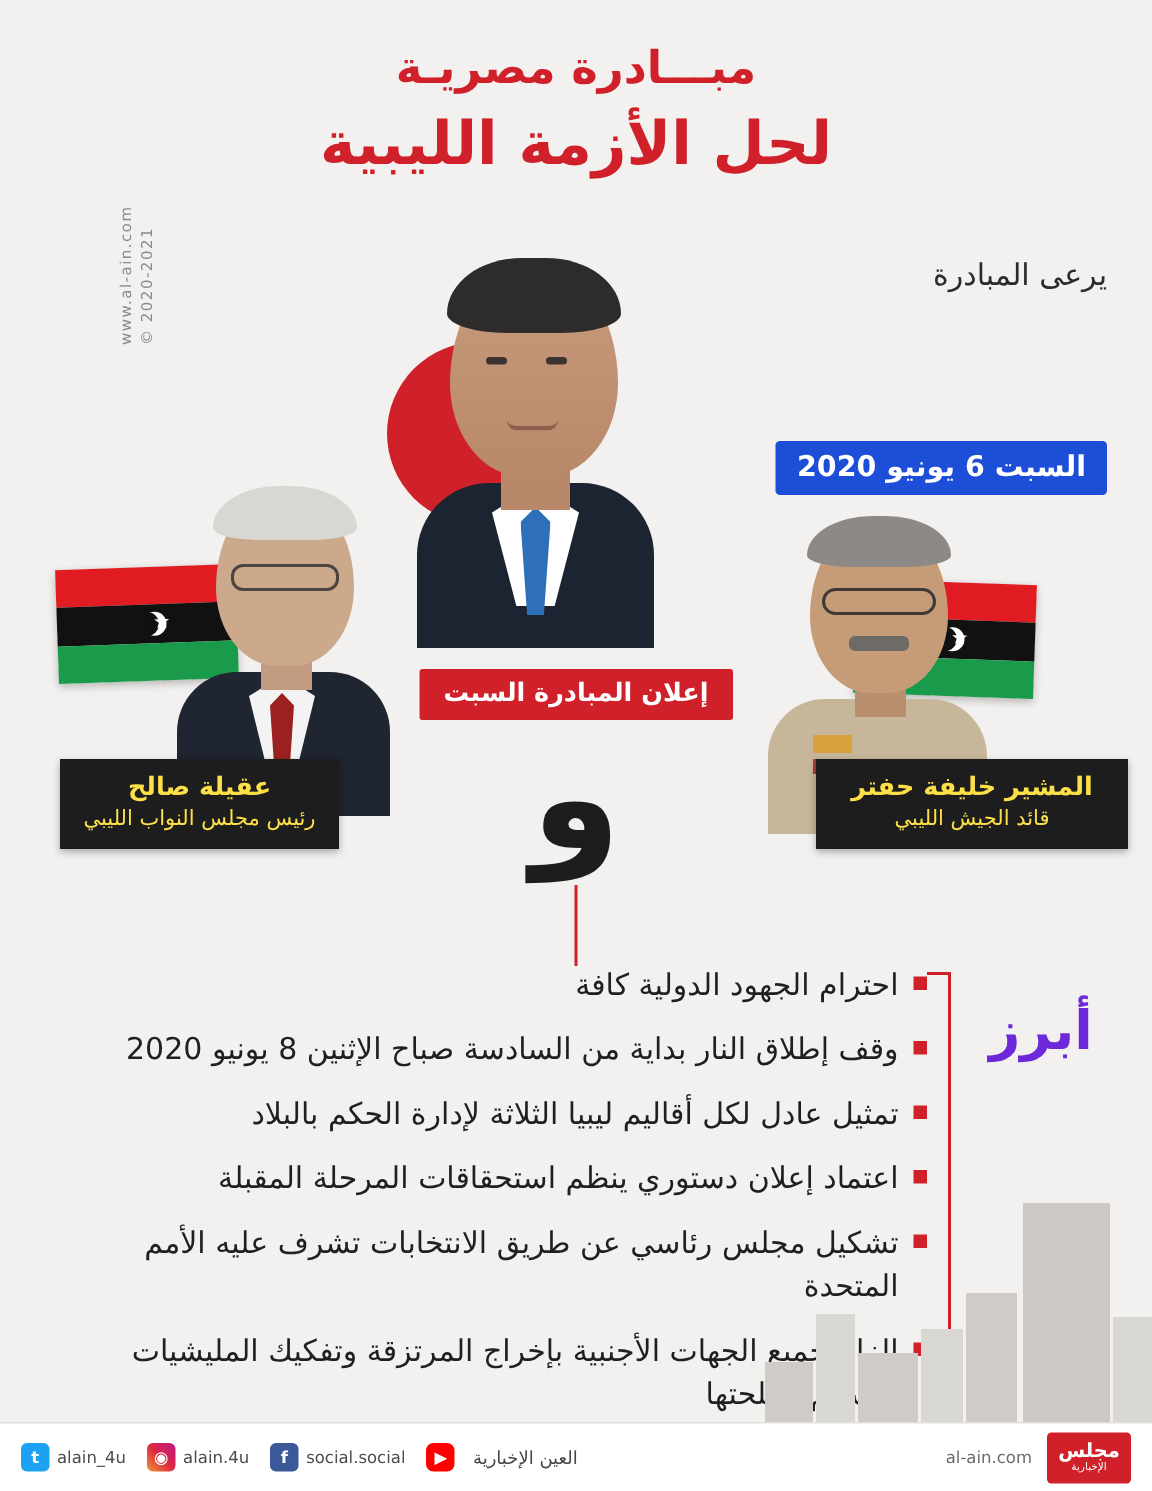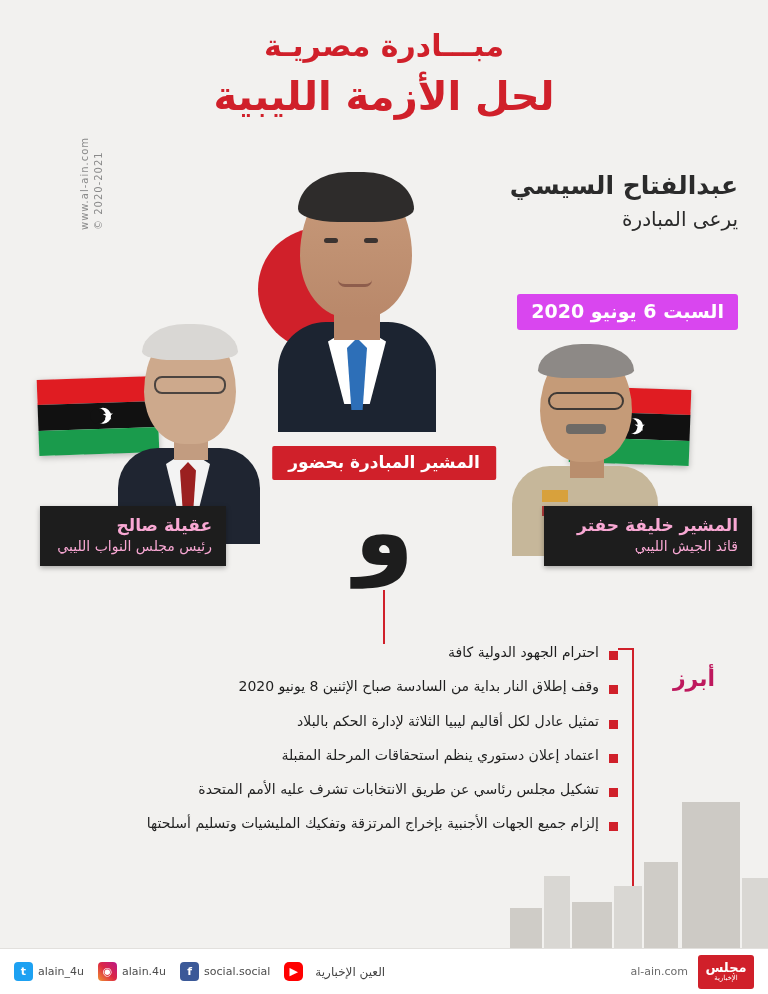--- a/index.html
+++ b/index.html
@@ -133,21 +133,21 @@
     text-align: right;
     color: #2b2b2b;
   }
   .sisi-text .l1 { font-size: 22px; line-height: 1.5; }
   .sisi-text .l2 { font-size: 25px; font-weight: bold; line-height: 1.45; }
   .sisi-text .l3 { font-size: 20px; line-height: 1.5; text-align: right; }
   .date-badge {
     position: absolute;
     right: 30px;
     top: 294px;
-    background: #d946ef;
+    background: #1d4ed8;
     color: #fff;
     font-size: 19px;
     font-weight: bold;
     padding: 6px 14px 8px 14px;
     border-radius: 3px;
   }
 
   
   .flag {
     position: absolute;
@@ -273,23 +273,23 @@
   }
   .haftar-photo .medal2 {
     position: absolute; left: 34px; top: 158px;
     width: 20px; height: 10px; background: #b03a3a;
   }
 
   
   .name-label {
     position: absolute;
     background: #1d1d1d;
-    color: #f9a8d4;
+    color: #fde047;
     padding: 8px 14px 10px 14px;
-    text-align: right;
+    text-align: center;
     line-height: 1.35;
     box-shadow: 0 2px 5px rgba(0,0,0,.3);
   }
   .name-label .n1 { font-size: 17px; font-weight: bold; }
   .name-label .n2 { font-size: 14px; }
   .label-left  { left: 40px;  top: 506px; width: 186px; }
   .label-right { right: 16px; top: 506px; width: 208px; }
 
   
   .announce-badge {
@@ -325,22 +325,22 @@
     transform: translateX(-50%);
   }
 
   
   .points-title {
     position: absolute;
     right: 22px;
     top: 664px;
     width: 104px;
     text-align: center;
-    color: #be185d;
-    font-size: 22px;
+    color: #6d28d9;
+    font-size: 36px;
     font-weight: bold;
     line-height: 1.35;
   }
   .points-bracket {
     position: absolute;
     right: 134px;
     top: 648px;
     width: 16px;
     height: 252px;
     border-right: 2px solid #d0202a;
@@ -361,21 +361,21 @@
     justify-content: flex-start;
     margin-bottom: 14px;
   }
   .point-bullet {
     width: 9px; height: 9px;
     background: #d0202a;
     margin: 9px 0 0 10px;
     flex: 0 0 auto;
   }
   .point-text {
-    font-size: 14px;
+    font-size: 20px;
     color: #1f1f1f;
     line-height: 1.45;
     flex: 1 1 auto;
   }
 
   
   .skyline {
     position: absolute;
     right: 0;
     bottom: 46px;
@@ -471,21 +471,20 @@
   <div class="tie"></div>
   <div class="neck"></div>
   <div class="head"></div>
   <div class="hair"></div>
   <div class="eye-l"></div>
   <div class="eye-r"></div>
   <div class="mouth"></div>
 </div>
 
 <div class="sisi-text">
-  <div class="l2">عبدالفتاح السيسي</div>
   <div class="l3">يرعى المبادرة</div>
 </div>
 <div class="date-badge">السبت 6 يونيو 2020</div>
 
 <div class="flag flag-left">
   <div class="band b-red"></div>
   <div class="band b-black"></div>
   <div class="band b-green"></div>
   <div class="crescent"></div>
   <div class="star">★</div>
@@ -520,21 +519,21 @@
   <div class="head"></div>
   <div class="hair"></div>
   <div class="glasses"></div>
   <div class="mustache"></div>
 </div>
 <div class="name-label label-right">
   <div class="n1">المشير خليفة حفتر</div>
   <div class="n2">قائد الجيش الليبي</div>
 </div>
 
-<div class="announce-badge">المشير المبادرة بحضور</div>
+<div class="announce-badge">إعلان المبادرة السبت</div>
 <div class="big-waw">و</div>
 <div class="connector"></div>
 
 <div class="points-title">
   <div>أبرز</div>
 </div>
 <div class="points-bracket"></div>
 
 <div class="points-list">
   <div class="point-item">

